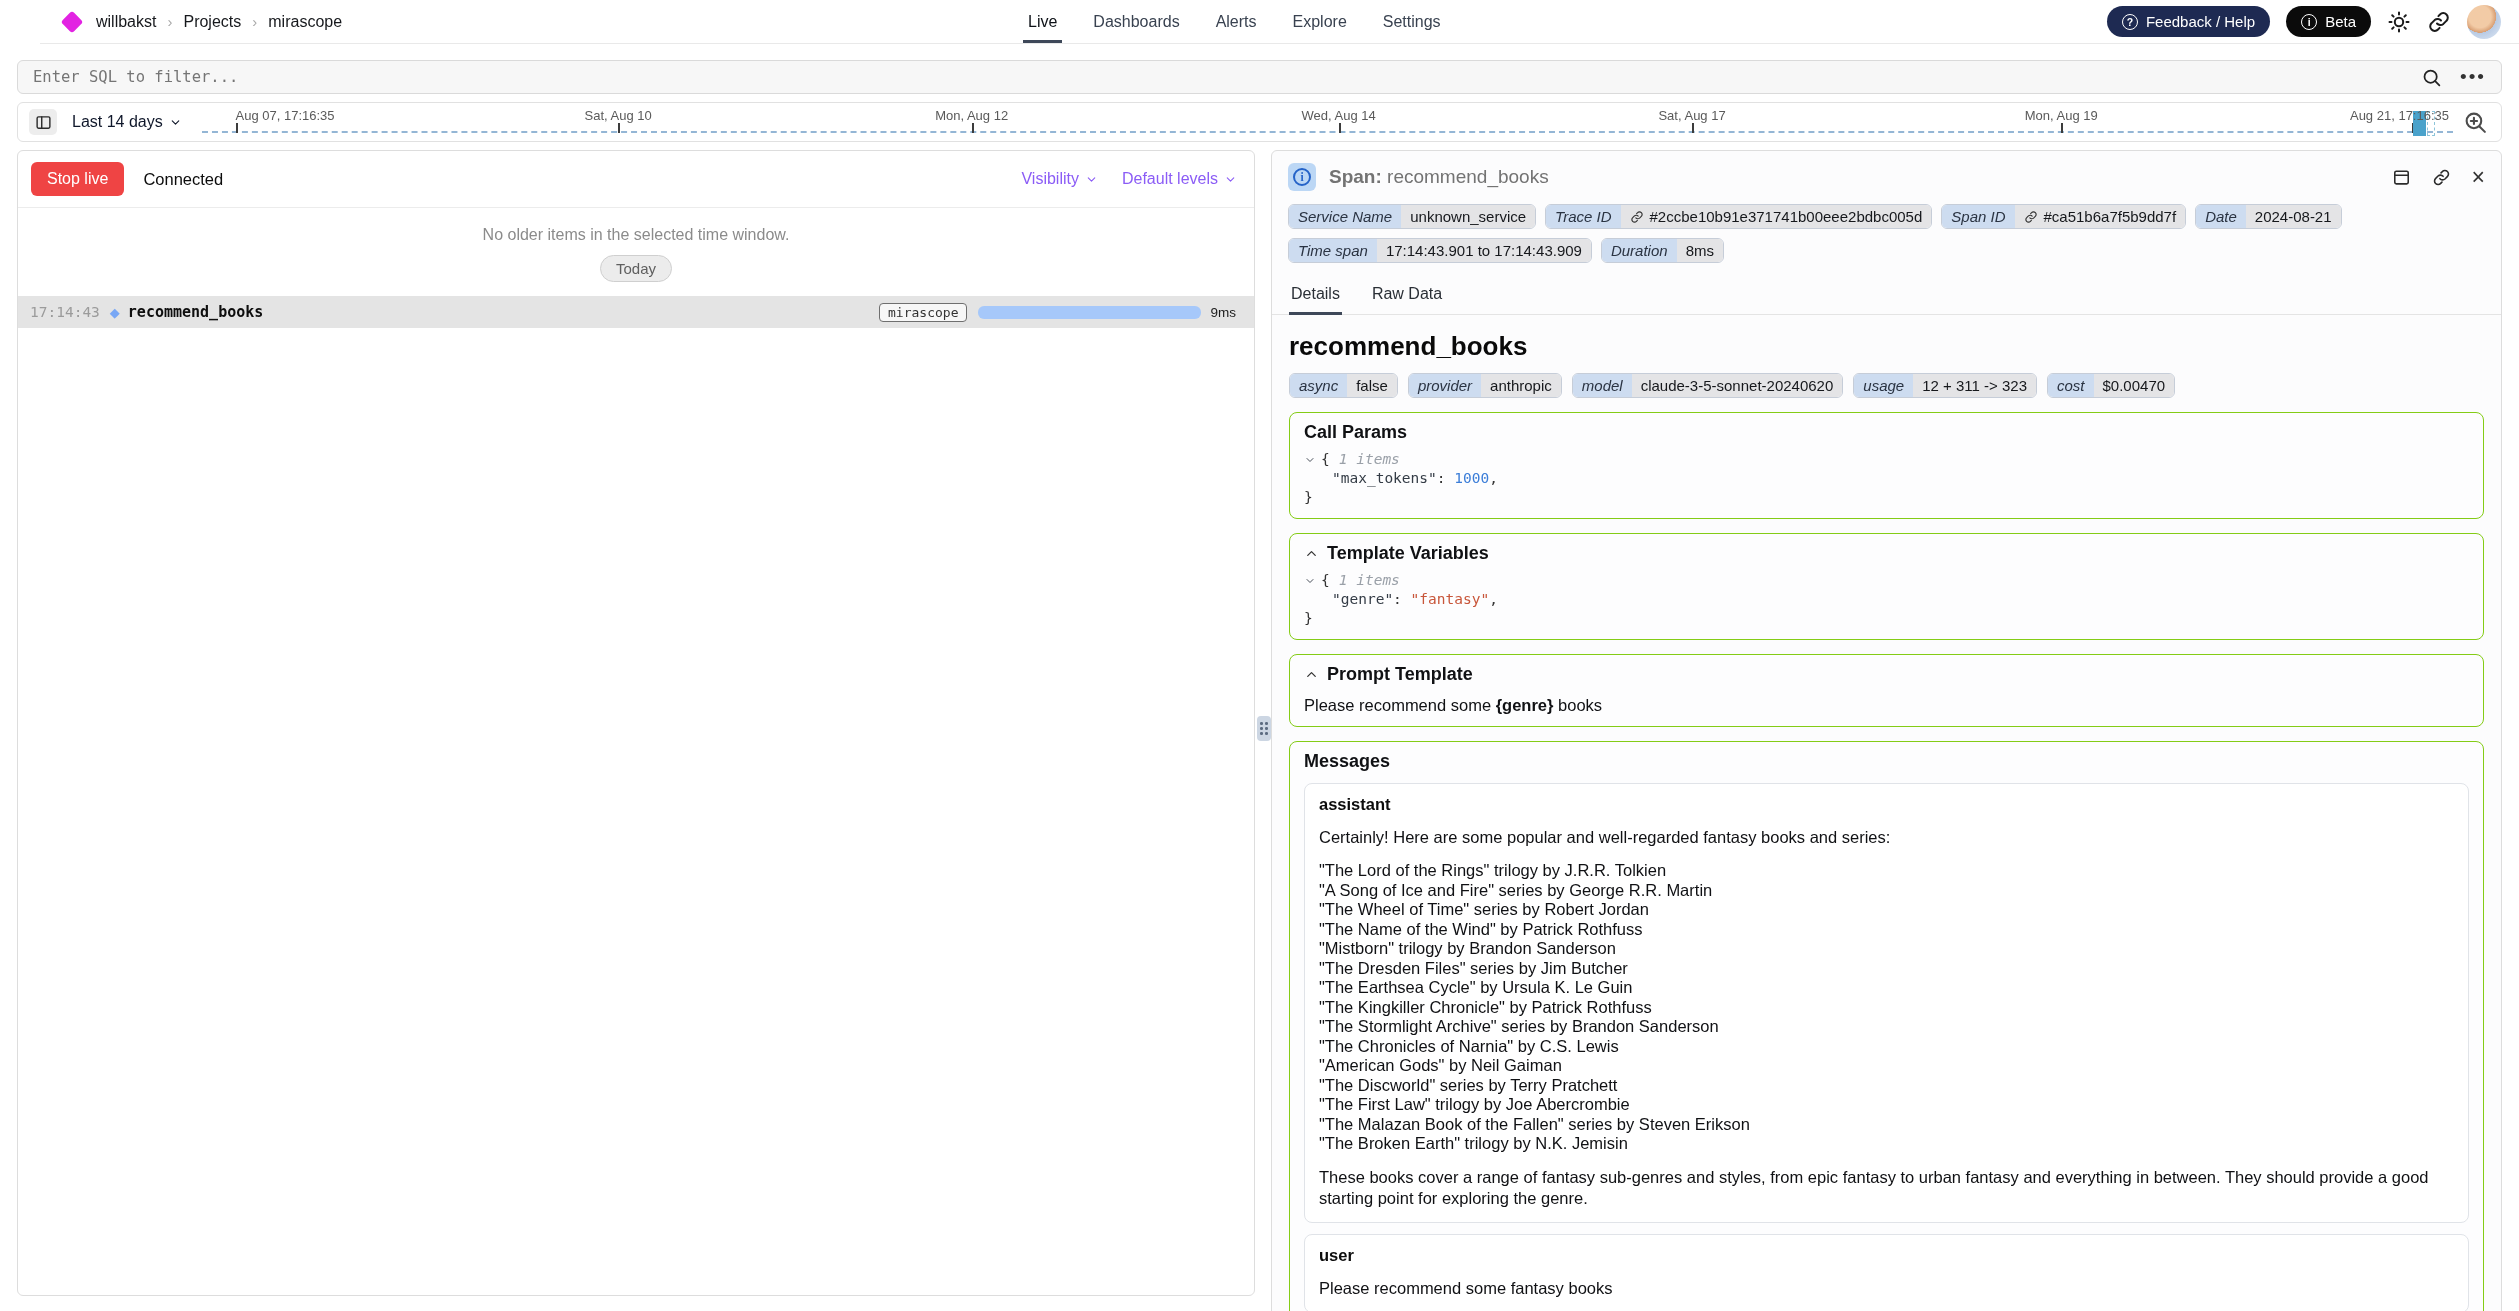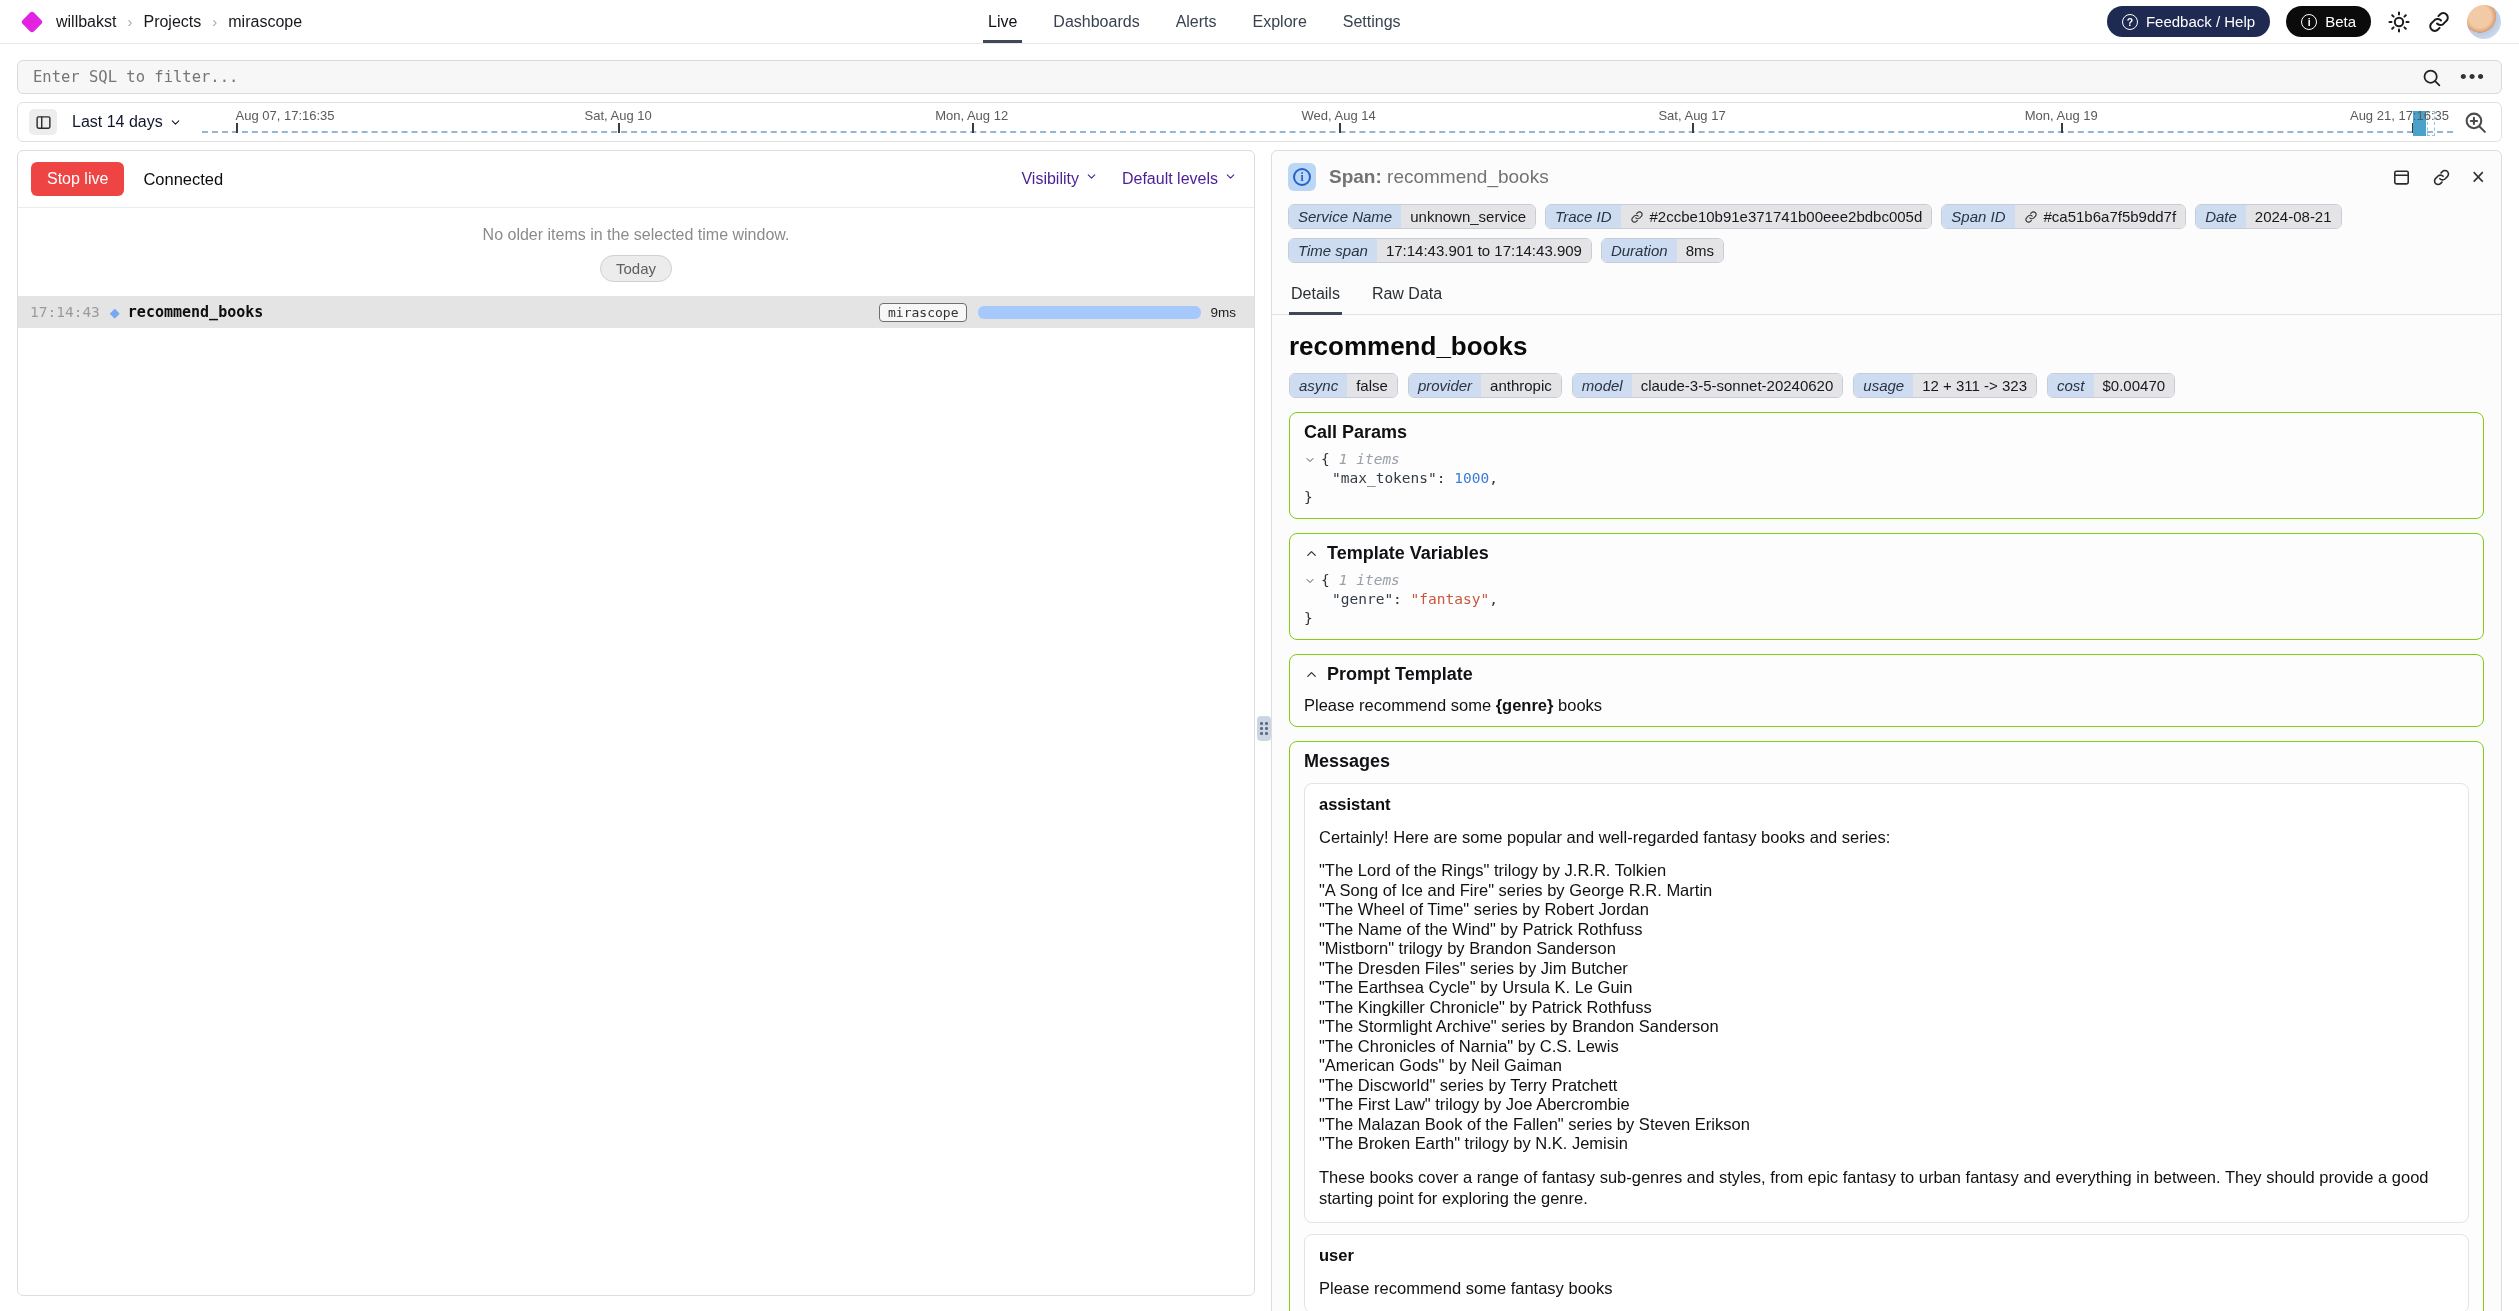--- a/index.html
+++ b/index.html
@@ -5,21 +5,21 @@
   * { margin:0; padding:0; box-sizing:border-box; }
   html,body { background:#fff; }
   #stage {
     width:2519px; height:1311px; overflow:hidden; position:relative;
     font-family:"Liberation Sans", sans-serif; color:#111; background:#fff;
   }
   svg { display:block; }
   .ico { stroke:currentColor; fill:none; stroke-width:2; stroke-linecap:round; stroke-linejoin:round; }
 
   
-  .nav { height:44px; display:flex; align-items:center; padding:0 18px; border-bottom:1px solid #e9e9e9; position:relative; }
+  .nav { height:44px; display:flex; align-items:center; padding:0 18px; border-bottom:1px solid #e9e9e9; position:relative;margin-left:40px; }
   .brand-diamond { width:16px; height:16px; border-radius:3px; transform:rotate(45deg); margin:0 16px 0 6px; }
   .crumbs { display:flex; align-items:center; gap:11px; font-size:16px; color:#16181c; }
   .crumb-sep { color:#a9a9a9; font-size:15px; }
   .nav-tabs { position:absolute; left:988px; top:0; height:100%; display:flex; gap:36px; }
   .nav-tab { display:flex; align-items:center; font-size:16px; color:#394250; cursor:pointer; position:relative; }
   .nav-tab.active { color:#0d1117; }
   .nav-tab.active::after { content:""; position:absolute; left:-5px; right:-5px; bottom:0; height:3px; background:#3e4859; }
   .nav-right { margin-left:auto; display:flex; align-items:center; gap:16px; }
   .pill { display:flex; align-items:center; gap:8px; color:#fff; font-size:15px; border-radius:18px; padding:7px 15px; cursor:pointer; }
   .pill .ring { width:16px; height:16px; border:1.6px solid #fff; border-radius:50%; font-size:10.5px; display:grid; place-items:center; font-weight:700; }
@@ -48,21 +48,21 @@
   .tl-selection-ghost { position:absolute; right:18px; bottom:5px; width:8px; height:25px; border:1.6px dashed #8cc4da; z-index:1; }
   .tl-zoom { width:25px; height:25px; margin:0 13px 0 2px; color:#4c4c4c; cursor:pointer; }
 
   
   .main { display:flex; gap:16px; margin:8px 17px 0; position:relative; align-items:flex-start; }
   .left-card { width:1238px; height:1146px; border:1px solid #ddd; border-radius:6px; background:#fff; display:flex; flex-direction:column; overflow:hidden; }
   .lp-header { display:flex; align-items:center; padding:11px 13px; border-bottom:1px solid #ececec; }
   .btn-stop { background:#ef4444; color:#fff; font-size:16px; border:none; border-radius:6px; padding:8px 16px; cursor:pointer; }
   .lp-status { margin-left:19px; font-size:16.5px; color:#0c0c0c; }
   .lp-controls { margin-left:auto; display:flex; align-items:center; gap:24px; margin-right:4px; }
-  .lp-ctrl { display:flex; gap:6px; font-size:16px; color:#4c1d95; cursor:pointer; }
+  .lp-ctrl { display:flex; align-items:center; gap:6px; font-size:16px; color:#8b5cf6; cursor:pointer; }
   .lp-empty { text-align:center; color:#8b8b8b; font-size:16px; margin-top:18px; }
   .lp-day { align-self:center; margin-top:11px; background:#ececec; border:1px solid #cfcfcf; color:#5f5f5f; font-size:15px; padding:4px 15px; border-radius:999px; }
   .lp-row { margin-top:14px; height:32px; background:#e4e4e4; display:flex; align-items:center; cursor:pointer; }
   .row-time { font-family:"DejaVu Sans Mono", monospace; font-size:14.5px; color:#9b9b9b; margin:0 10px 0 12px; }
   .row-diamond { color:#78a7f5; font-size:13px; margin-right:8px; }
   .row-name { font-family:"DejaVu Sans Mono", monospace; font-size:15px; font-weight:700; color:#0e0e0e; }
   .row-spacer { flex:1; }
   .row-tag { font-family:"DejaVu Sans Mono", monospace; font-size:13px; color:#333; background:#f7f7f7; border:1.5px solid #6f6f6f; border-radius:4px; padding:1px 8px; margin-right:11px; }
   .row-bar { width:223px; height:13px; border-radius:6px; margin-right:9px; }
   .row-ms { font-size:13.5px; color:#1c1c1c; margin-right:18px; }

